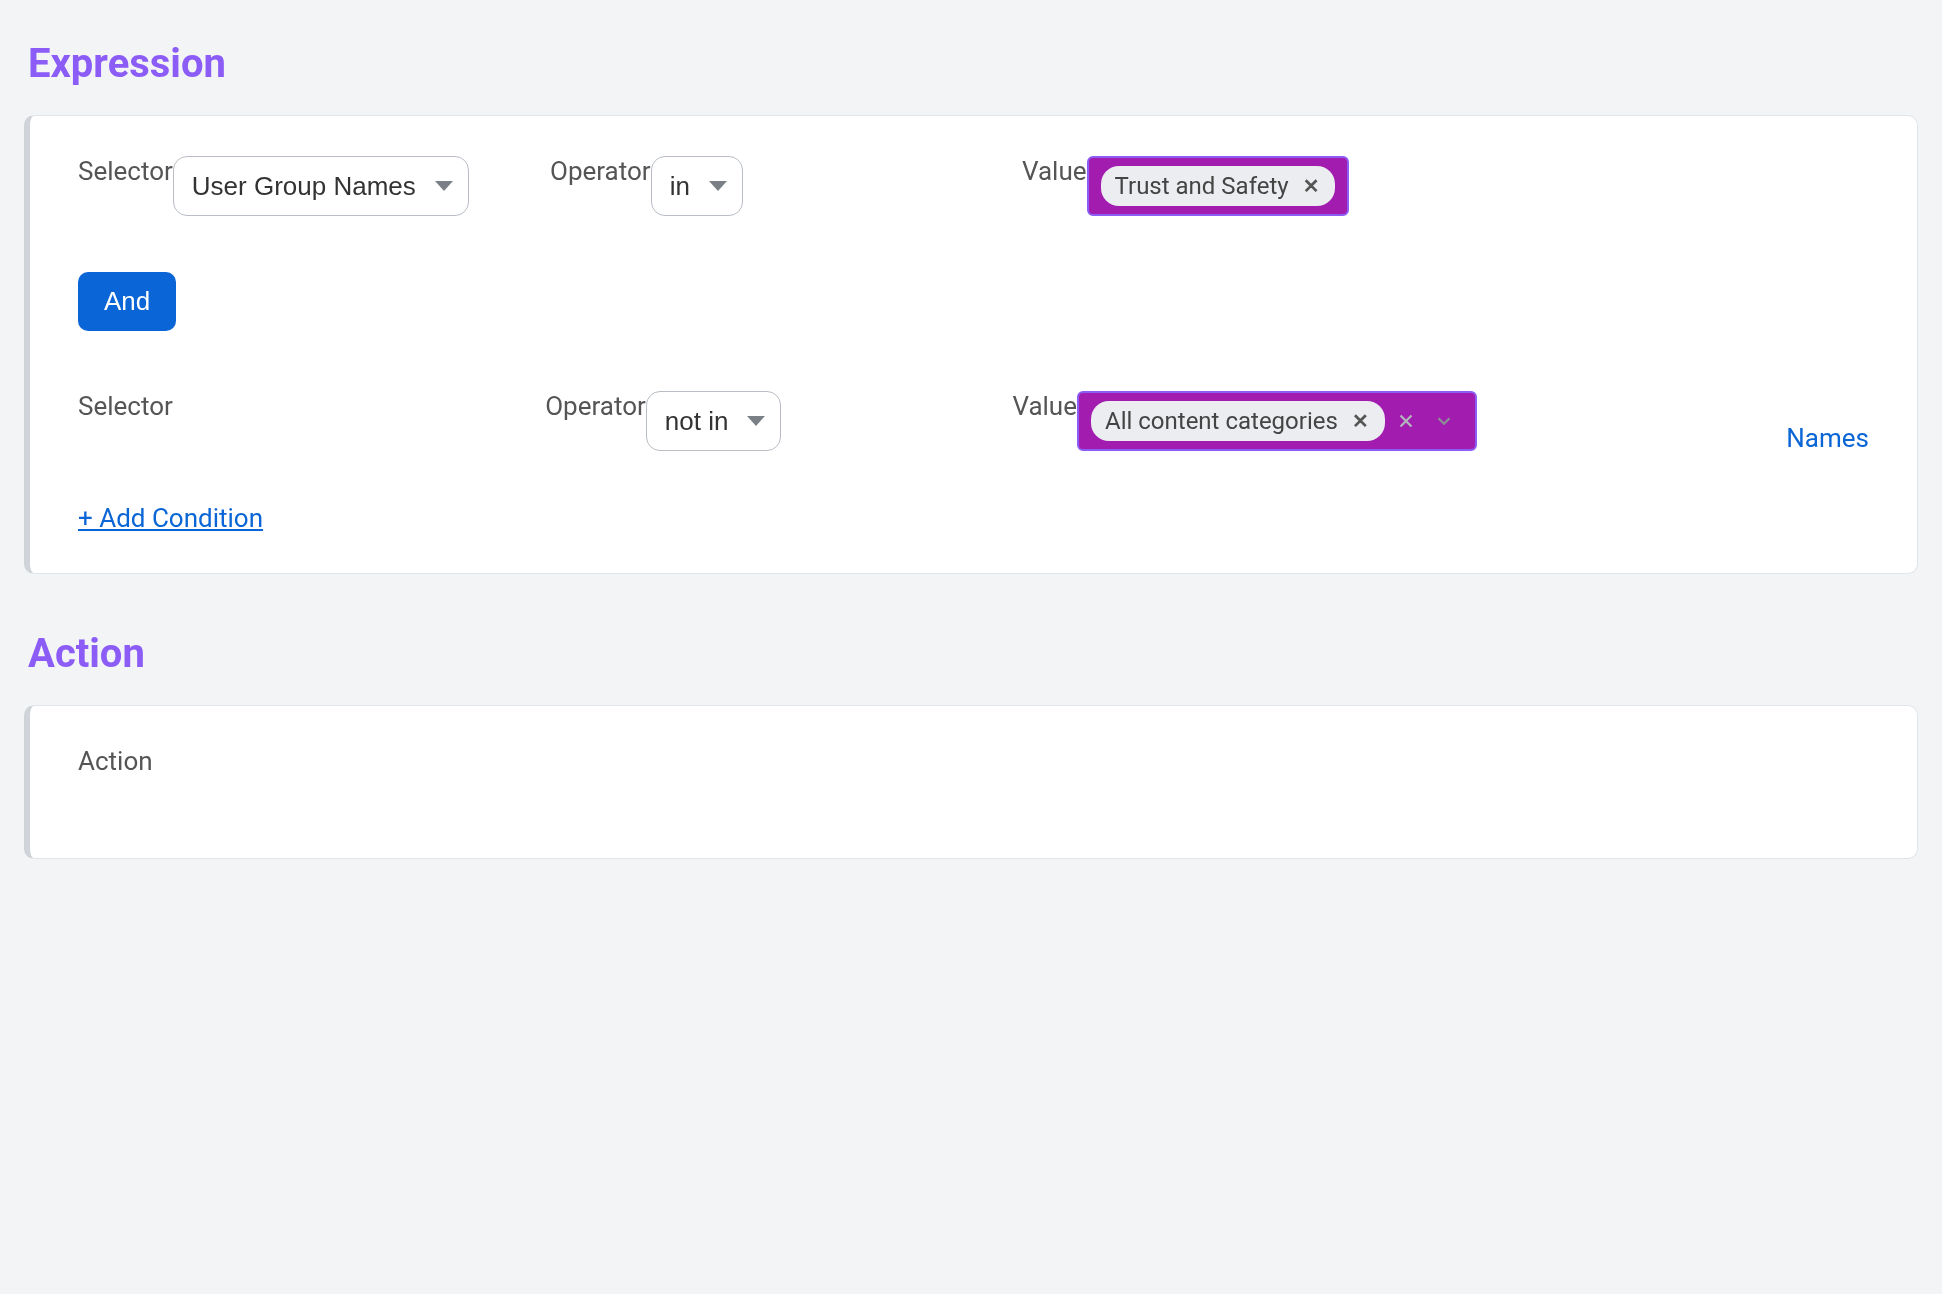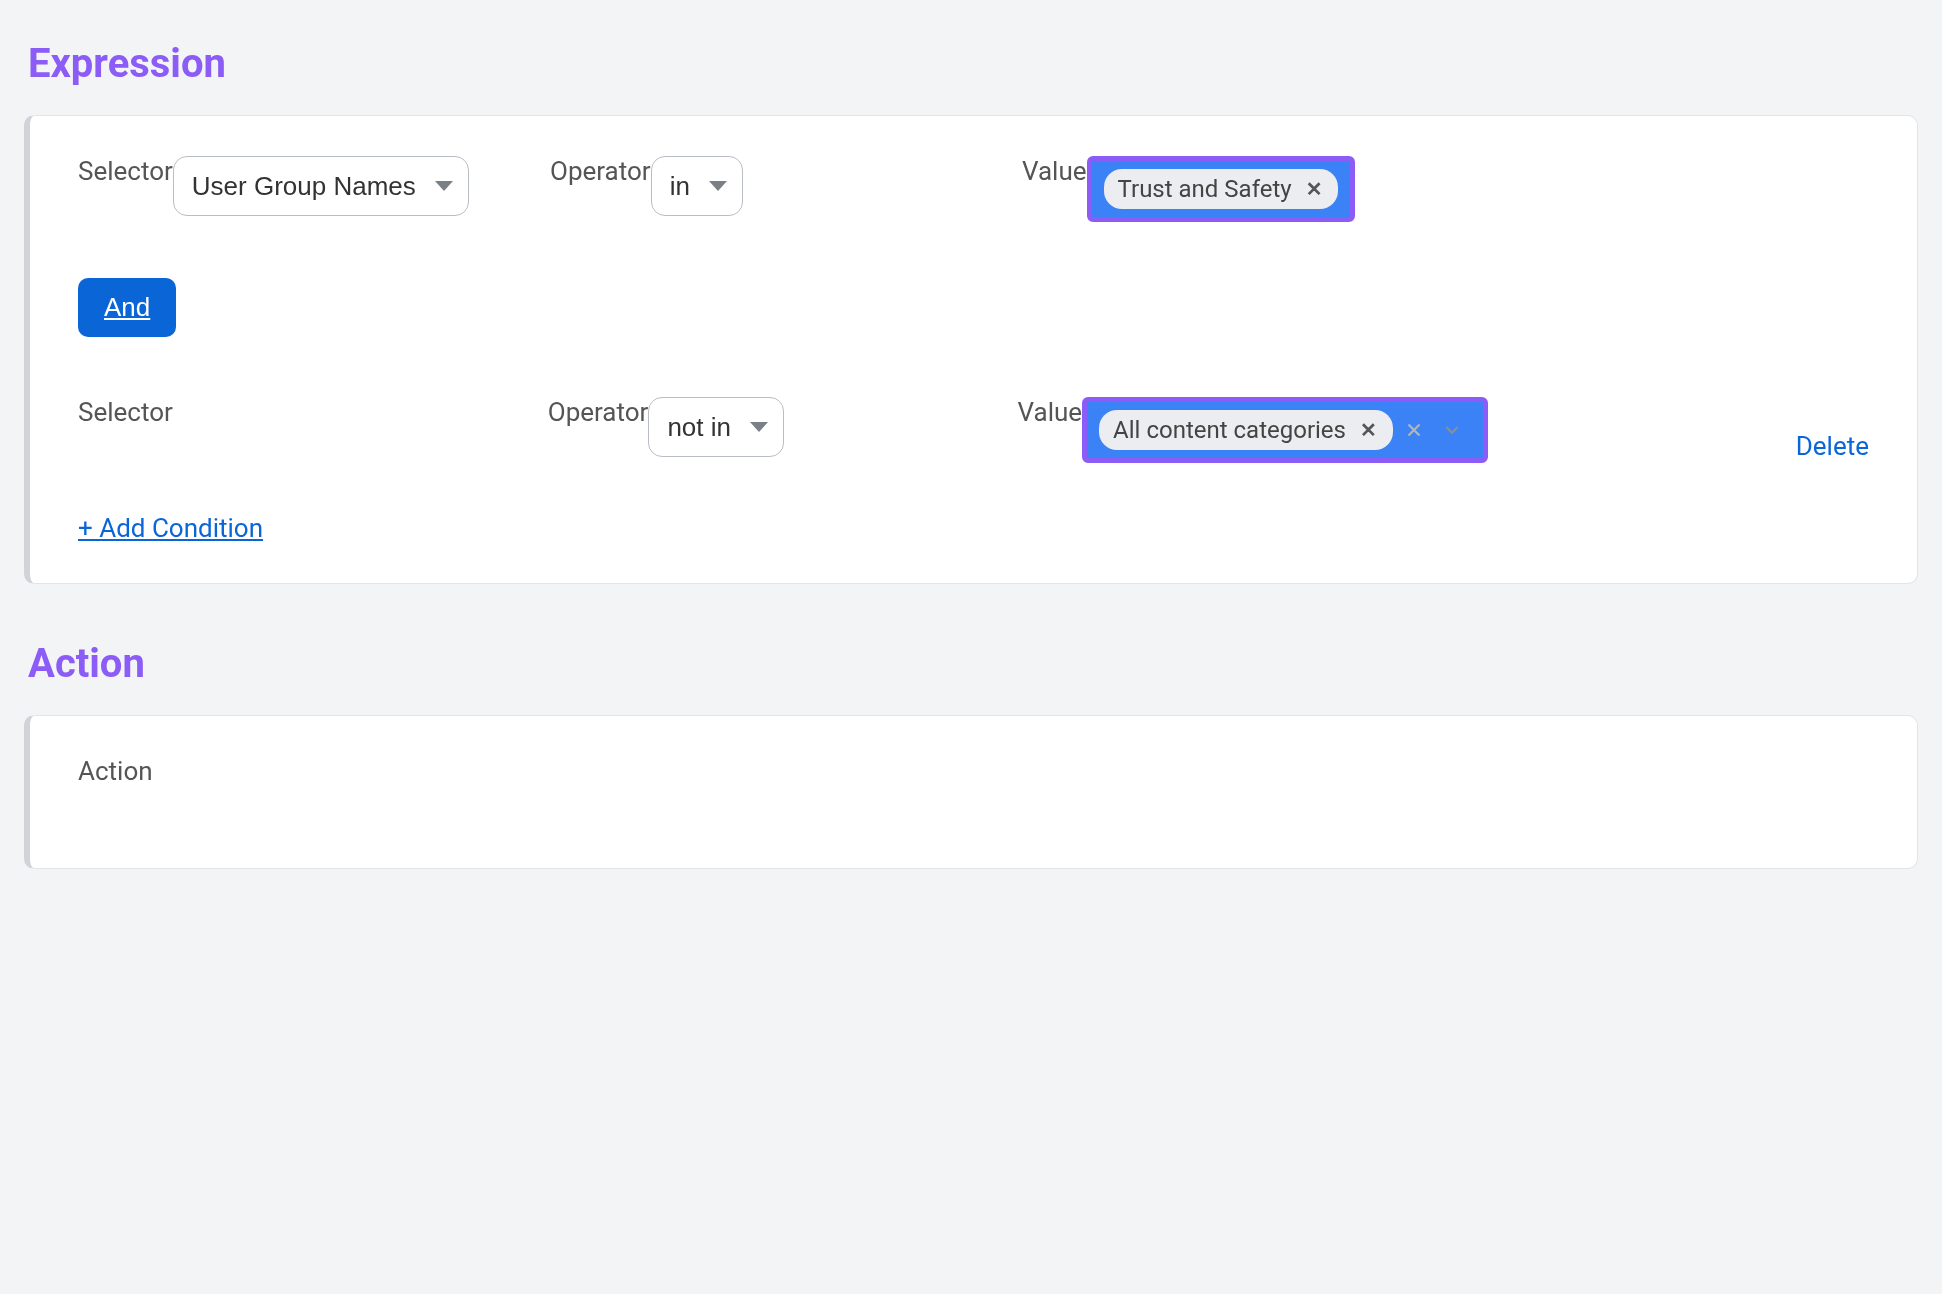--- a/index.html
+++ b/index.html
@@ -47,23 +47,23 @@
     }
     .col-selector { width: 440px; }
     .col-operator { width: 440px; }
     .col-value-wide { flex: 1; max-width: 900px; }
     .col-value-narrow { width: 750px; }
 
     .tag-input {
       display: flex; align-items: center; gap: 10px;
       min-height: 60px;
       padding: 8px 12px;
-      border: 5px solid #8b5cf6;
+      border: 2px solid #8b5cf6;
       border-radius: 6px;
-      background: #3b82f6;
+      background: #a21caf;
     }
     .tag {
       display: inline-flex; align-items: center;
       background: #ebedf0; color: #444;
       padding: 6px 14px; border-radius: 18px;
       font-size: 24px;
     }
     .tag-x {
       margin-left: 12px; font-size: 20px; font-weight: 700; color: #555;
       cursor: pointer; padding: 0 2px;
@@ -73,21 +73,20 @@
       margin-left: auto;
     }
     .ms-clear { width: 22px; height: 22px; stroke: #b0b6bc; stroke-width: 2.5; fill: none; cursor: pointer; }
     .ms-chevron { width: 22px; height: 22px; stroke: #8a9096; stroke-width: 2.5; fill: none; cursor: pointer; }
 
     .and-row { margin: 56px 0 60px 0; }
     .and-btn {
       background: #0a66d6; color: #fff; border: none;
       padding: 14px 26px; font-size: 26px; border-radius: 10px;
       cursor: pointer;
-      text-decoration: underline;
     }
 
     .delete-link {
       align-self: center; margin-top: 32px;
       font-size: 26px; color: #0a66d6; text-decoration: none;
       cursor: pointer;
     }
 
     .add-condition {
       margin-top: 26px; font-size: 26px; color: #0a66d6;
@@ -161,21 +160,21 @@
           <span class="multiselect-icons">
             <svg class="ms-clear" viewBox="0 0 24 24">
                 <path d="M6 6 L18 18 M18 6 L6 18"></path>
               </svg>
             <svg class="ms-chevron" viewBox="0 0 24 24">
                 <path d="M6 9 L12 15 L18 9"></path>
               </svg>
           </span>
         </div>
       </div>
-      <a class="delete-link">Delete</a>
+      <a class="delete-link">Names</a>
     </div>
 
     
     <div class="add-condition">+ Add Condition</div>
 
   </div>
 
   <h2 class="section-title">Action</h2>
 
   <div class="panel">

